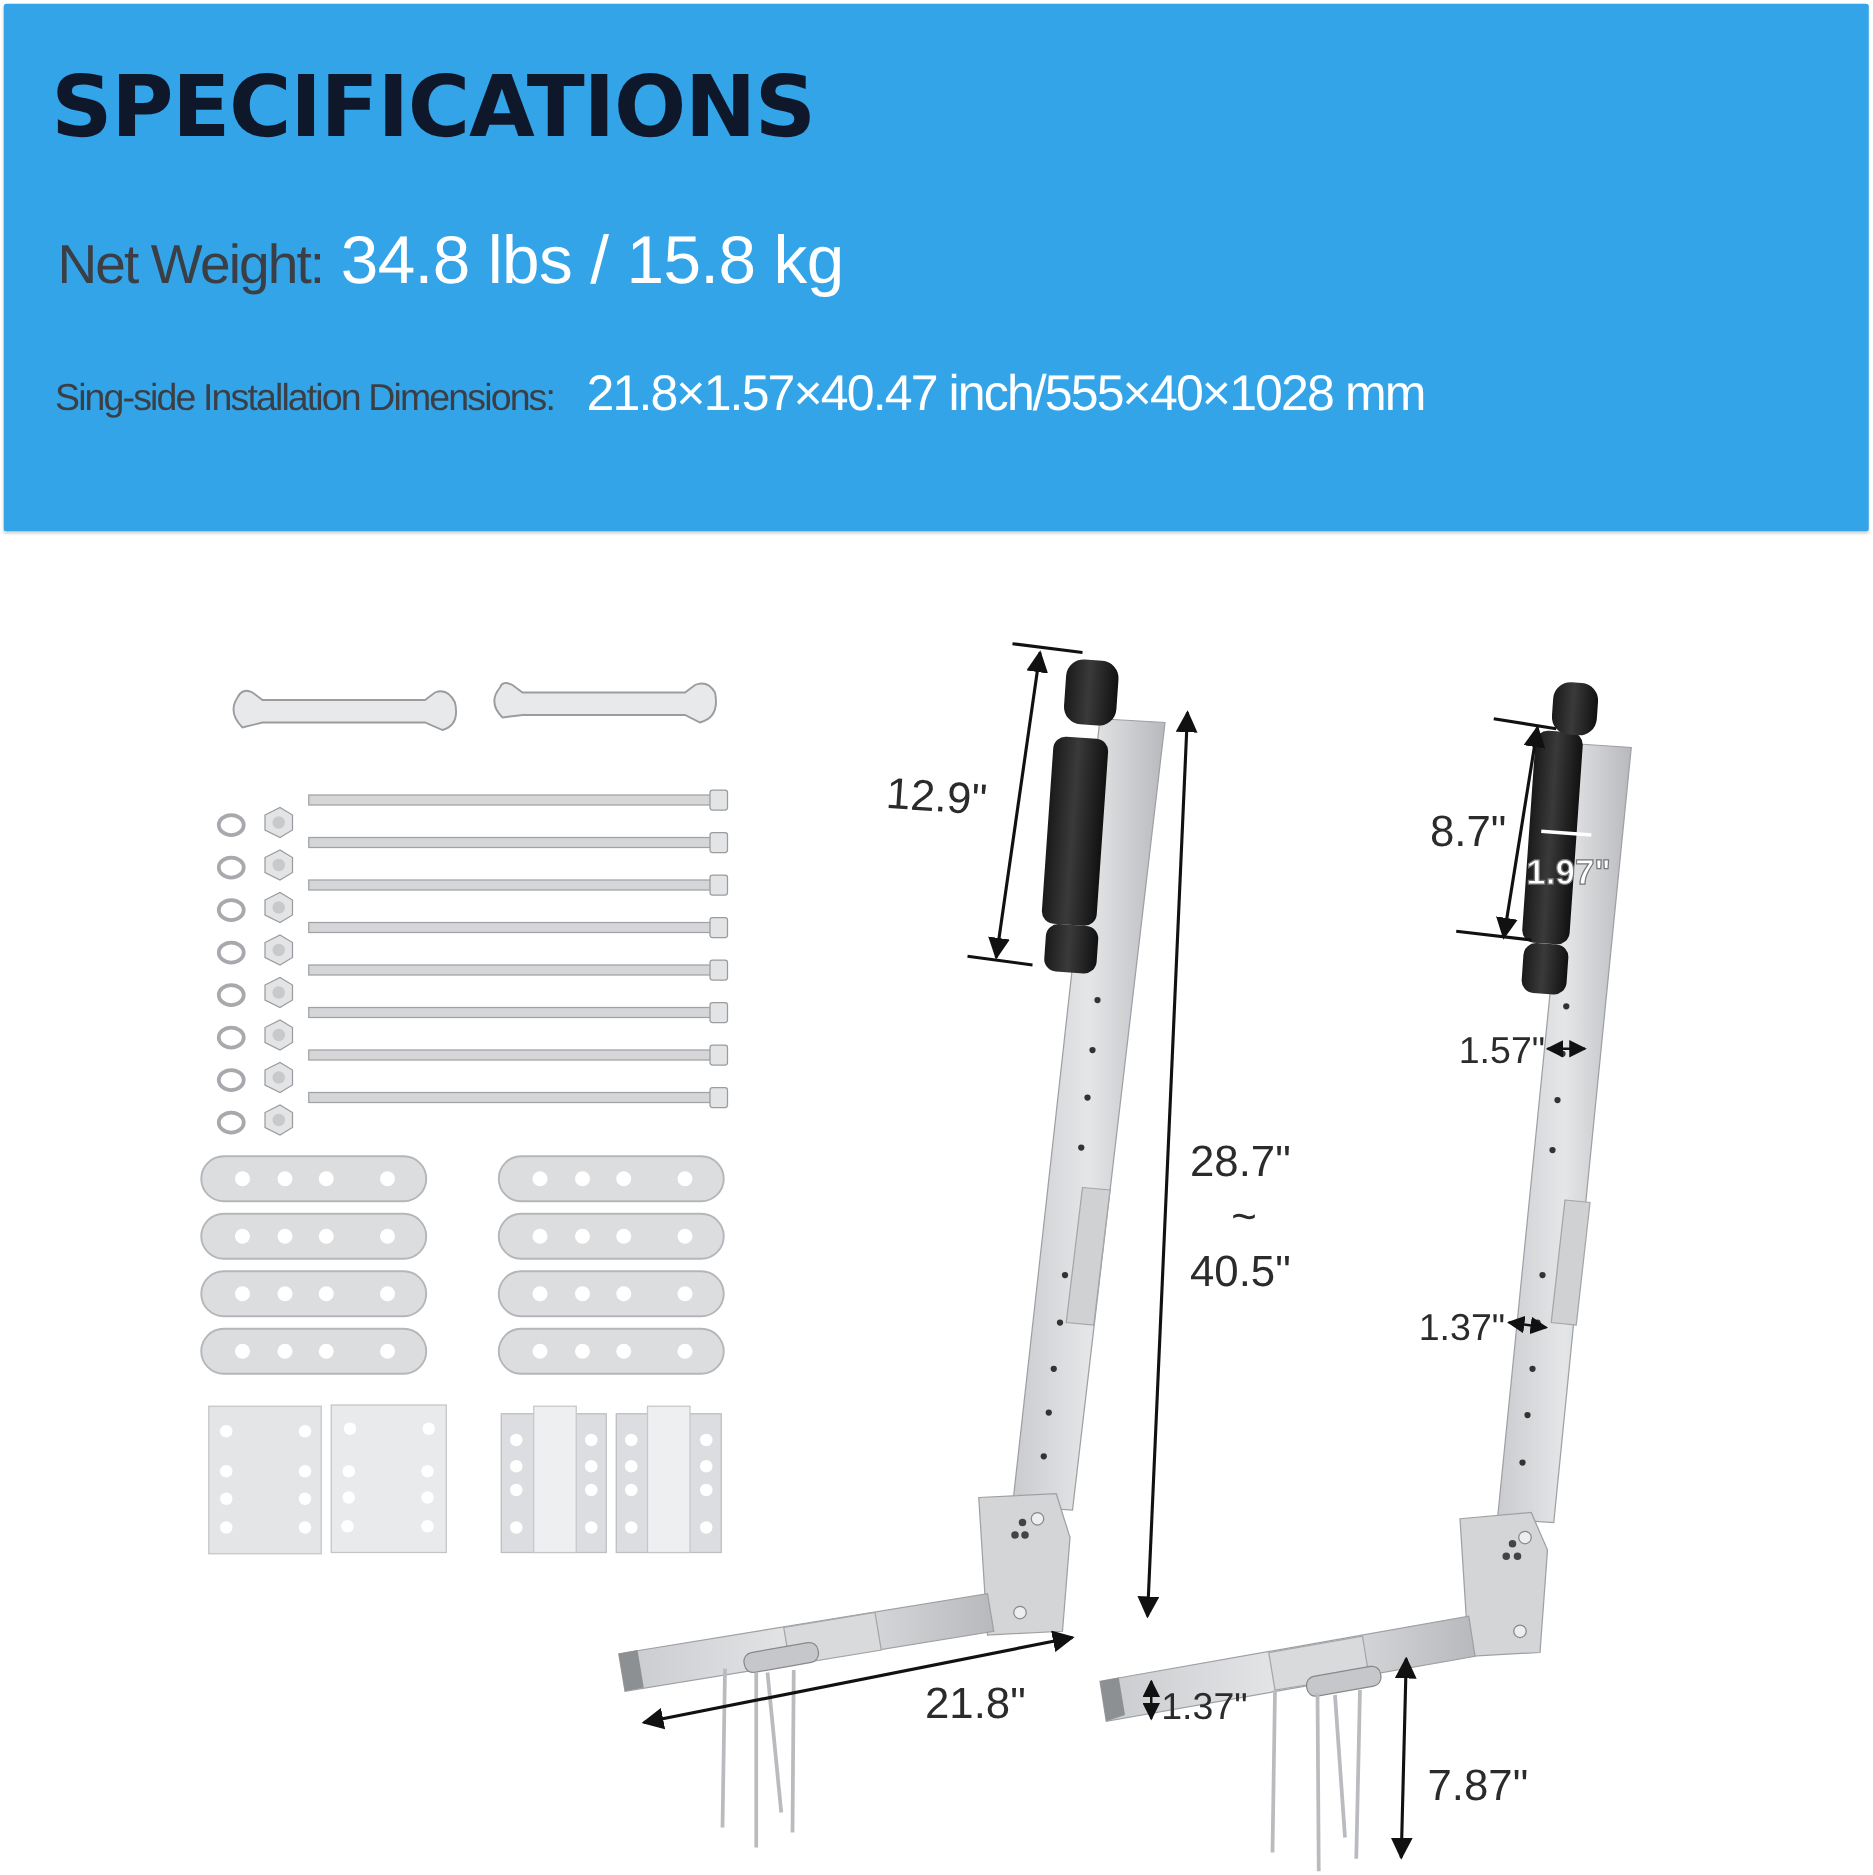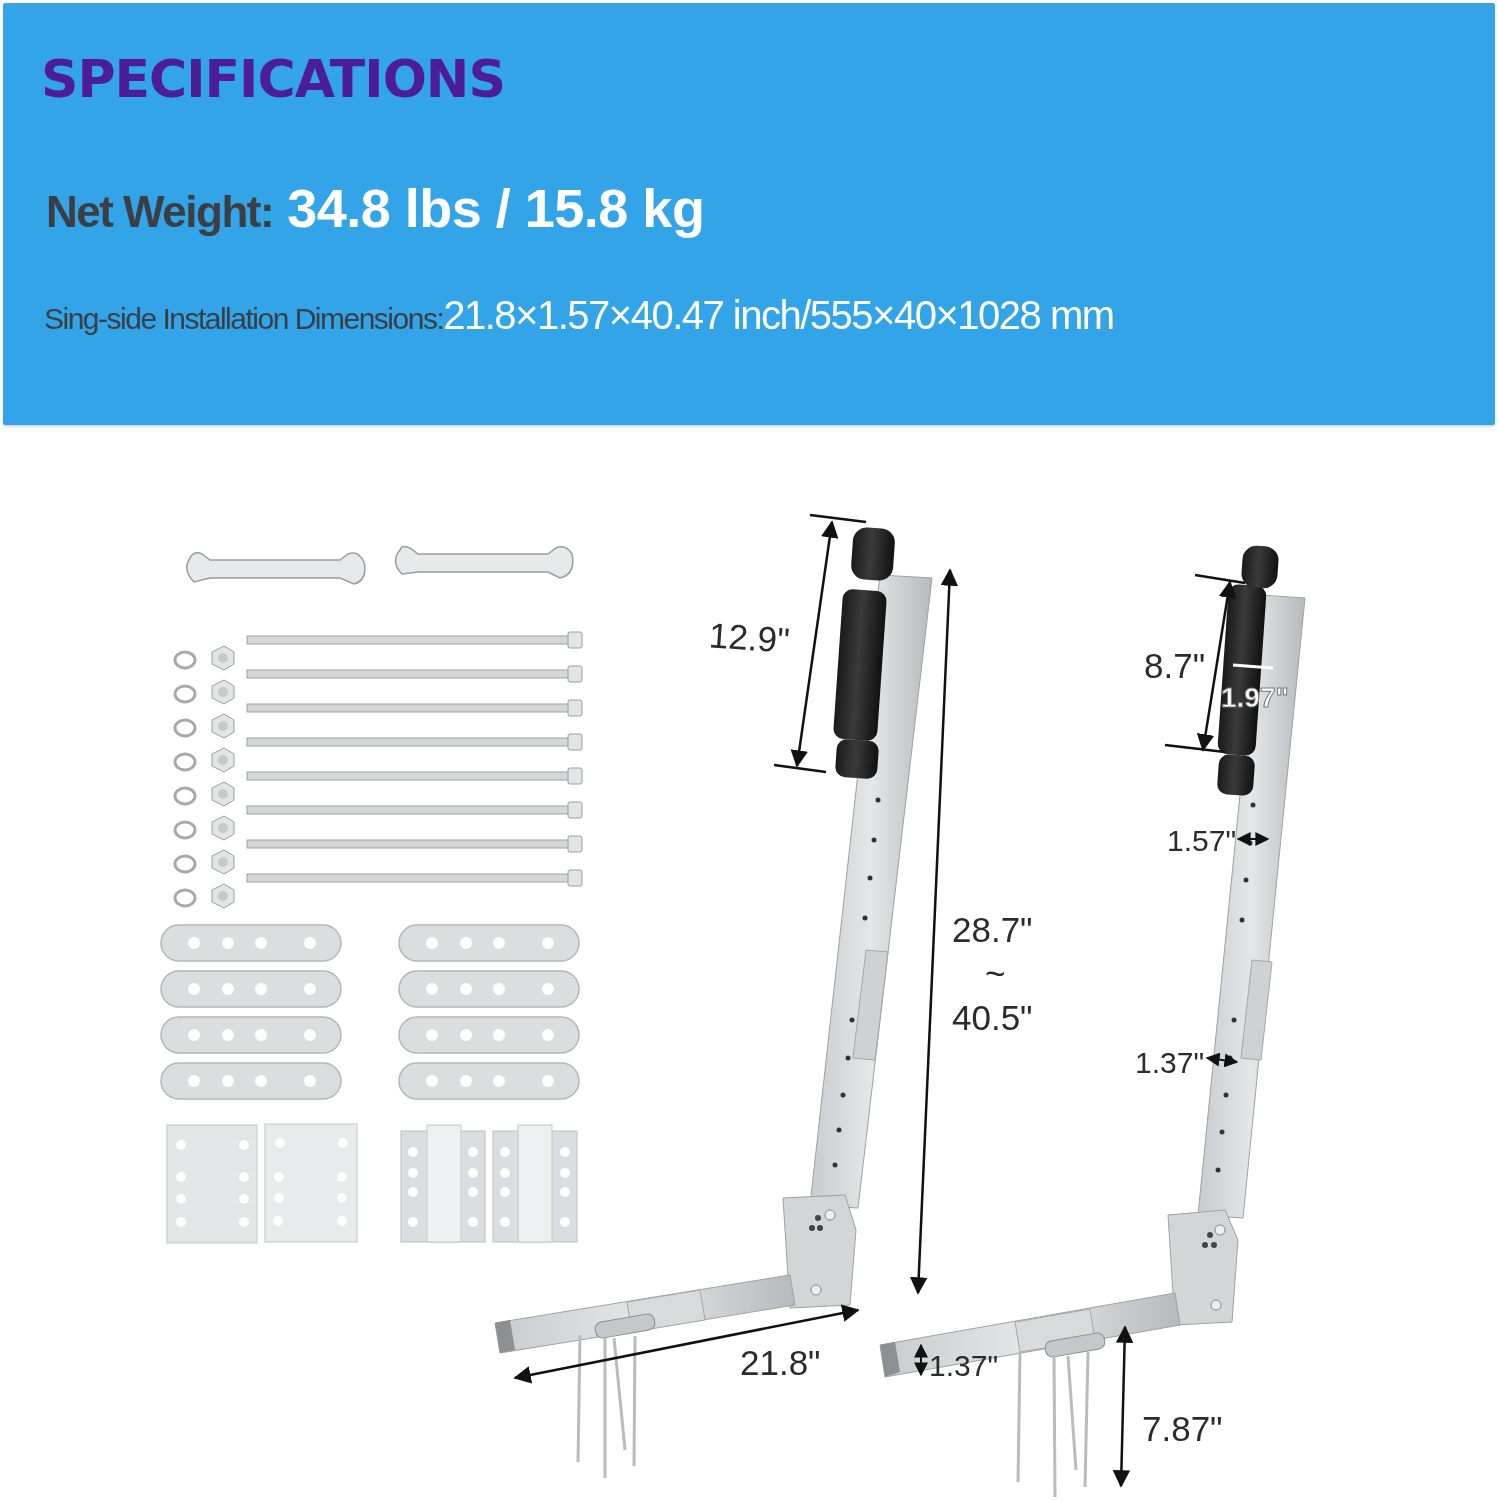--- a/index.html
+++ b/index.html
@@ -1,25 +1,25 @@
 <!DOCTYPE html>
 <html><head>
 <meta charset="utf-8">
 <style>
   html, body { margin: 0; padding: 0; background: #ffffff; }
   body { width: 1498px; height: 1500px; position: relative; overflow: hidden; font-family: "Liberation Sans", sans-serif; }
   .banner { position: absolute; left: 3px; top: 3px; width: 1492px; height: 422px; background: #33a4e8; border-radius: 2px; box-shadow: 0 2px 2px rgba(0,0,0,0.15); }
-  .title { position: absolute; left: 38px; top: 50px; font-family: "DejaVu Sans", sans-serif; font-weight: bold; font-size: 52px; color: #4c1d95; letter-spacing: -1px; line-height: 1; }
+  .title { position: absolute; left: 38px; top: 50px; font-family: "DejaVu Sans", sans-serif; font-weight: bold; font-size: 68px; color: #0f172a; letter-spacing: -1px; line-height: 1; }
   .row { position: absolute; white-space: nowrap; line-height: 1; }
-  .row-weight { left: 43px; top: 178px; font-weight: bold; }
+  .row-weight { left: 43px; top: 178px; }
   .row-dims { left: 41px; top: 292px; }
   .lbl { color: #3b3f45; font-size: 44px; letter-spacing: -1.5px; font-family: "Liberation Sans", sans-serif; }
   .val-big { color: #ffffff; font-size: 54px; margin-left: 14px; letter-spacing: -0.5px; }
   .lbl-dims { font-size: 30px; }
-  .val-dims { color: #ffffff; font-size: 40px; letter-spacing: -1.5px; }
+  .val-dims { color: #ffffff; font-size: 40px; margin-left: 26px; letter-spacing: -1.5px; }
   .figure { position: absolute; left: 0; top: 430px; width: 1498px; height: 1070px; }
   .figure svg { position: absolute; left: 0; top: 0; }
   .dim { position: absolute; font-family: "Liberation Sans", sans-serif; color: #2b2b2b; font-size: 35px; line-height: 1; white-space: nowrap; }
   .dim.small { font-size: 30px; }
   .dim.overlay { color: #ffffff; -webkit-text-stroke: 1px #777; font-weight: bold; font-size: 28px; }
 </style>
 </head>
 <body>
 
 <div class="banner">

